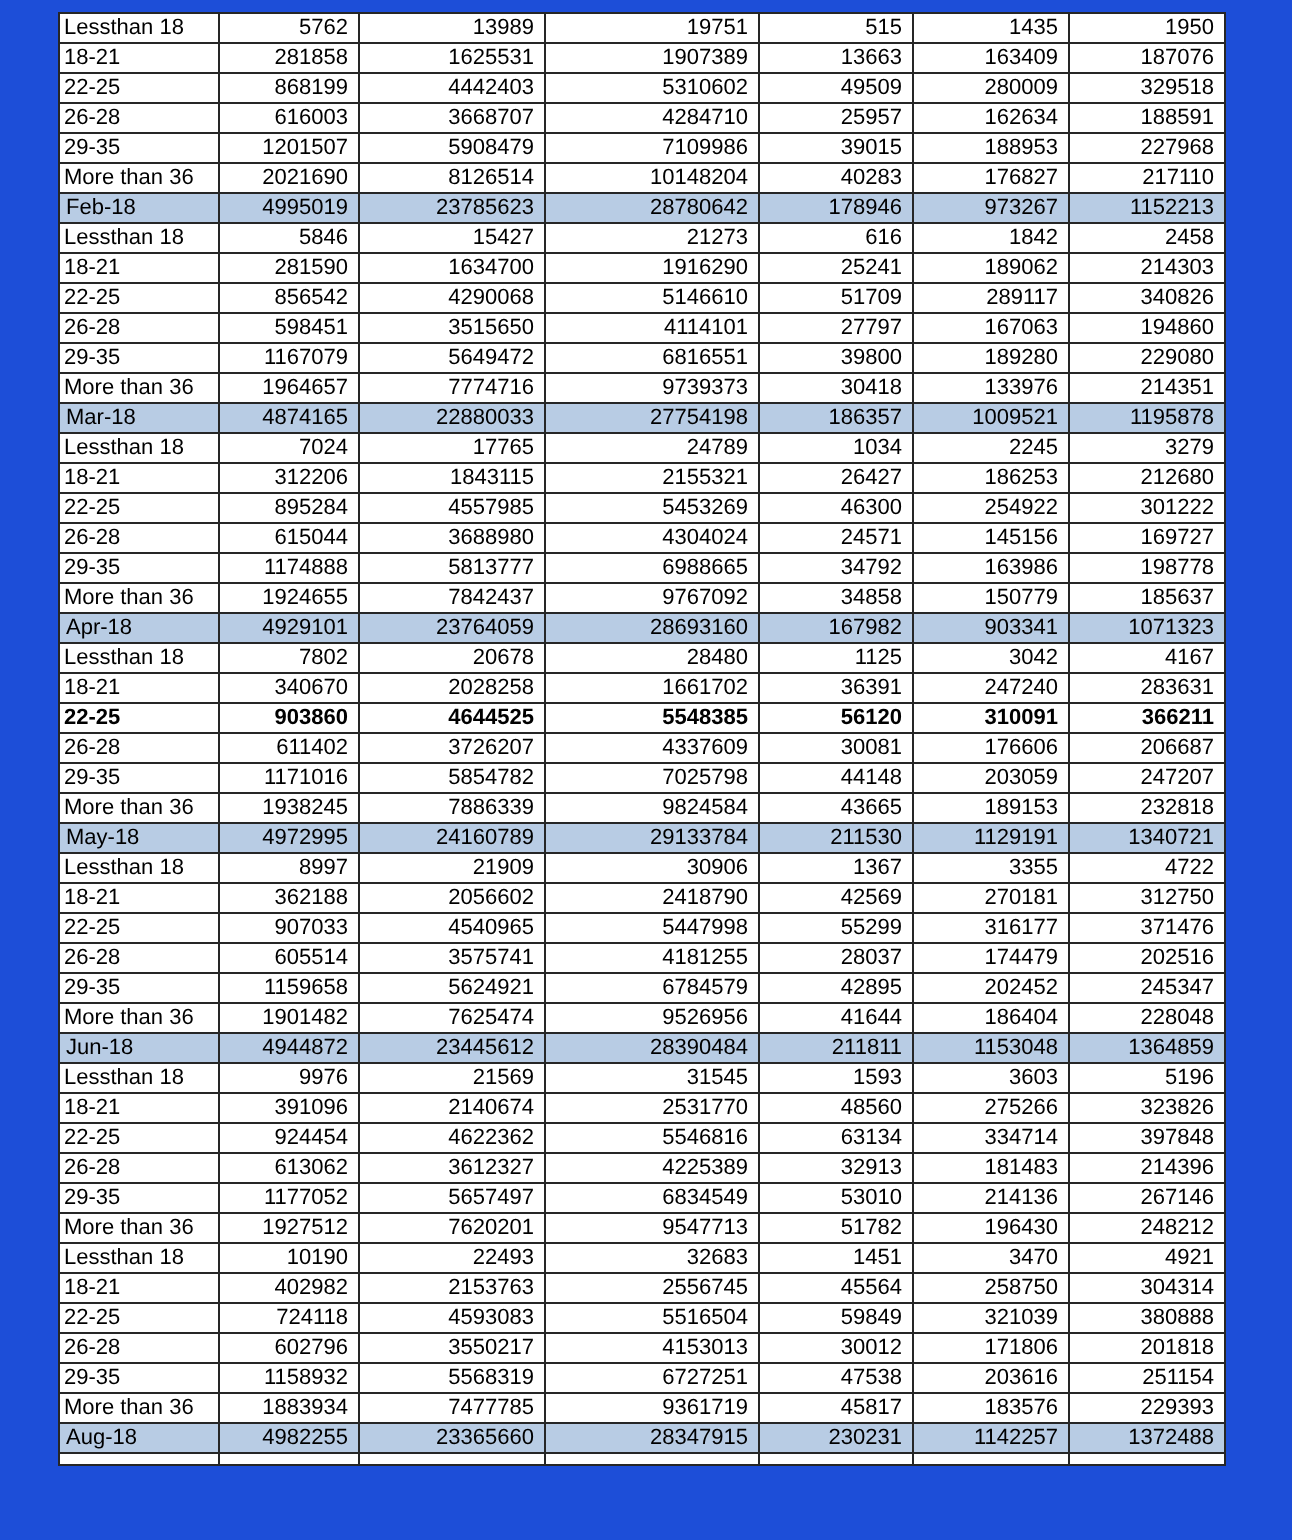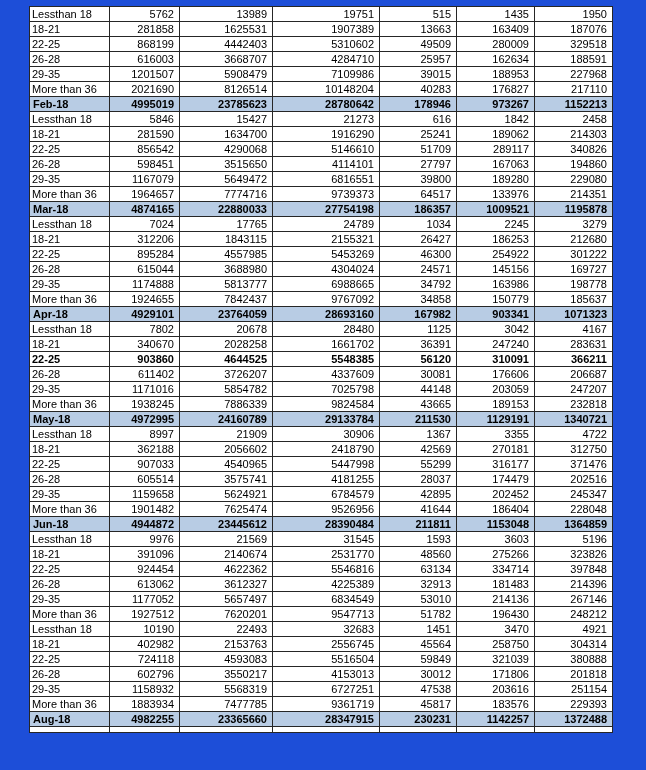--- a/index.html
+++ b/index.html
@@ -31,21 +31,21 @@
     background: #ffffff;
   }
   td.label-cell {
     text-align: left;
     padding-left: 10px;
     padding-right: 2px;
   }
   td.num-cell { text-align: right; }
   tr.total-row td {
     background: #b8cce4;
-    font-weight: bold;
+    font-weight: normal;
   }
   tr.total-row td.label-cell { padding-left: 3px; }
   tr.bold-row td { font-weight: bold; }
   tr.partial-row td { height: 6px; }
 </style>
 </head>
 <body>
 
 <div class="canvas">
   <table class="pivot">
@@ -165,21 +165,21 @@
           <td class="num-cell">6816551</td>
           <td class="num-cell">39800</td>
           <td class="num-cell">189280</td>
           <td class="num-cell">229080</td>
         </tr>
         <tr class="detail-row">
           <td class="label-cell">More than 36</td>
           <td class="num-cell">1964657</td>
           <td class="num-cell">7774716</td>
           <td class="num-cell">9739373</td>
-          <td class="num-cell">64517</td>
+          <td class="num-cell">30418</td>
           <td class="num-cell">133976</td>
           <td class="num-cell">214351</td>
         </tr>
         <tr class="total-row">
           <td class="label-cell">Mar-18</td>
           <td class="num-cell">4874165</td>
           <td class="num-cell">22880033</td>
           <td class="num-cell">27754198</td>
           <td class="num-cell">186357</td>
           <td class="num-cell">1009521</td>

